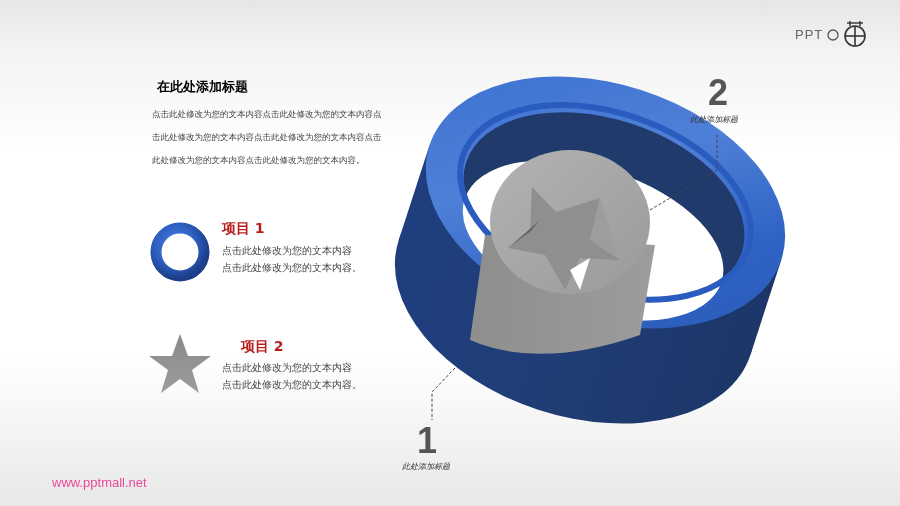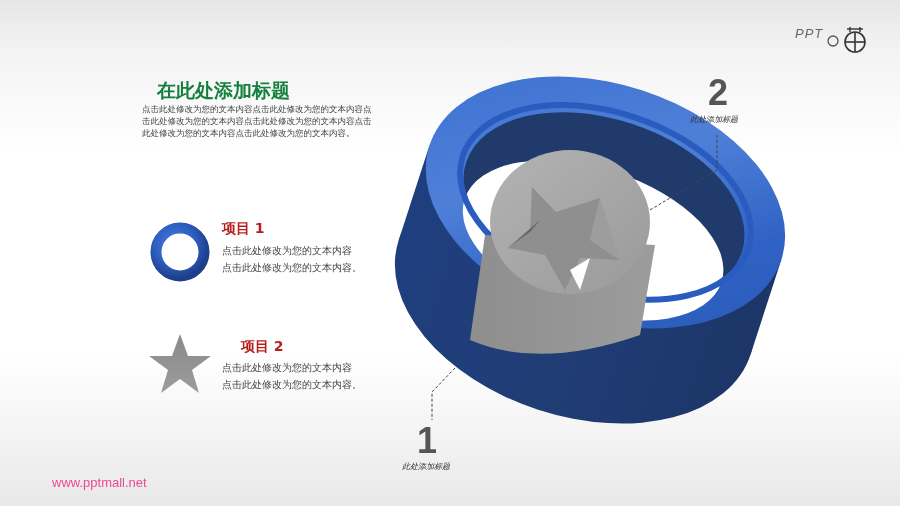--- a/index.html
+++ b/index.html
@@ -4,37 +4,36 @@
   <style>
     * { margin: 0; padding: 0; box-sizing: border-box; }
     html, body { width: 900px; height: 506px; overflow: hidden; }
     body {
       position: relative;
       background: linear-gradient(to bottom, #e6e6e6 0%, #f3f3f3 10%, #ffffff 30%, #ffffff 70%, #f2f2f2 88%, #e8e8e8 100%);
       font-family: "DejaVu Sans", "Liberation Sans", sans-serif;
       color: #333;
     }
     .logo {
-      position: absolute; left: 795px; top: 26px;
-      display: flex; align-items: flex-start;
+      position: absolute; left: 795px; top: 20px;
+      display: flex; align-items: center;
       color: #555;
-      font-style: italic;
     }
     .logo-text {
       font-family: "Liberation Sans", sans-serif;
       font-size: 13px; letter-spacing: 1px; color: #666; font-weight: 300;
     }
     .logo svg { margin-left: 2px; }
     .main-title {
       position: absolute; left: 157px; top: 78px;
-      font-size: 19px; font-weight: bold; color: #15803d;
+      font-size: 13px; font-weight: bold; color: #000000;
     }
     .main-body {
-      position: absolute; left: 142px; top: 103px; width: 230px;
-      font-size: 8.5px; line-height: 12px; color: #444;
+      position: absolute; left: 152px; top: 103px; width: 230px;
+      font-size: 8.5px; line-height: 23px; color: #444;
     }
     .item-icon { position: absolute; }
     .item-title {
       position: absolute; font-size: 14px; font-weight: bold; color: #b91c1c;
     }
     .item-desc {
       position: absolute; font-size: 10px; line-height: 16px; color: #444;
     }
     .callout-num {
       position: absolute; font-family: "Liberation Sans", sans-serif;

